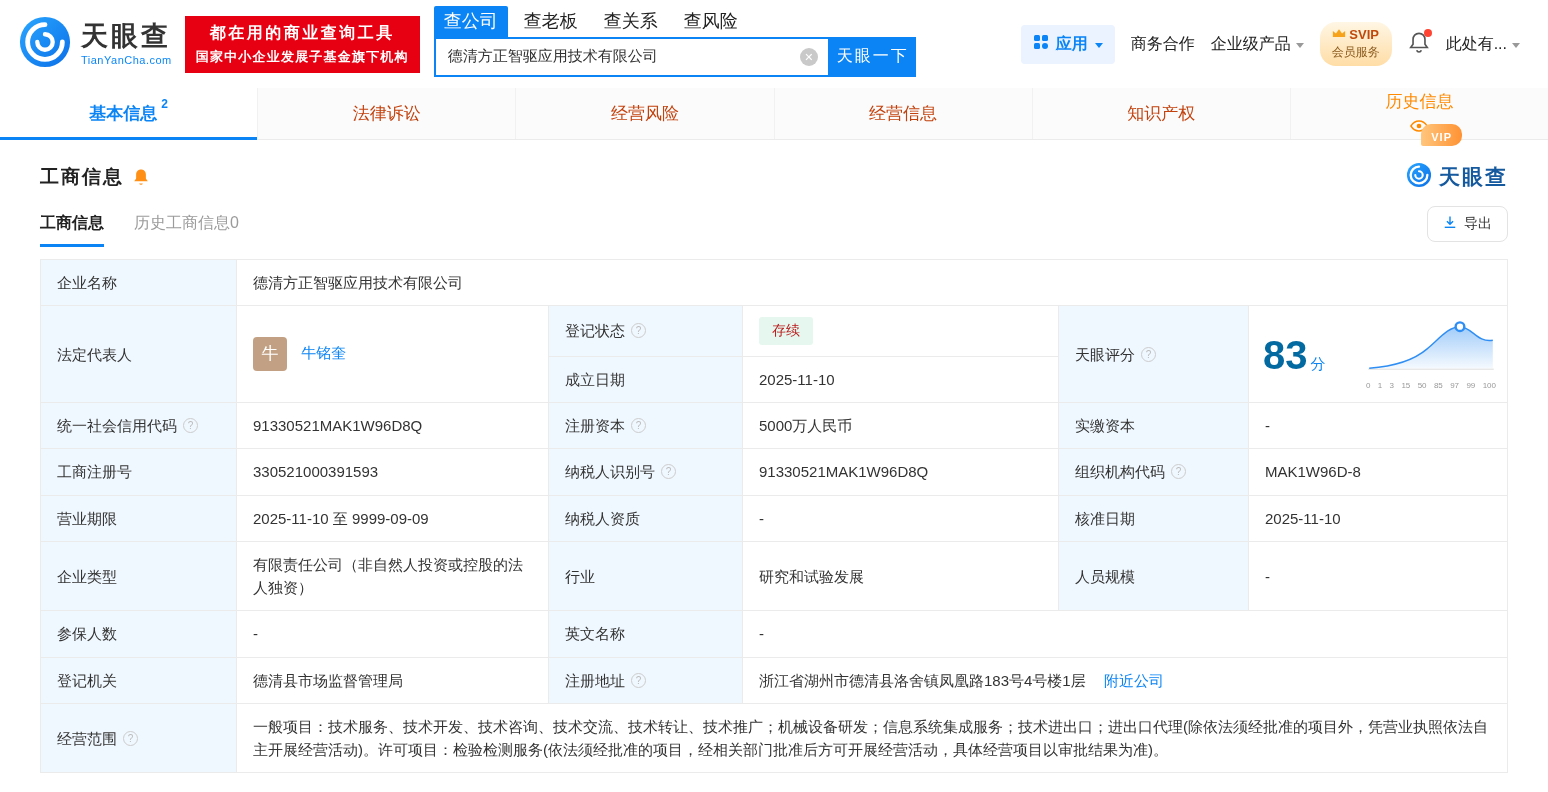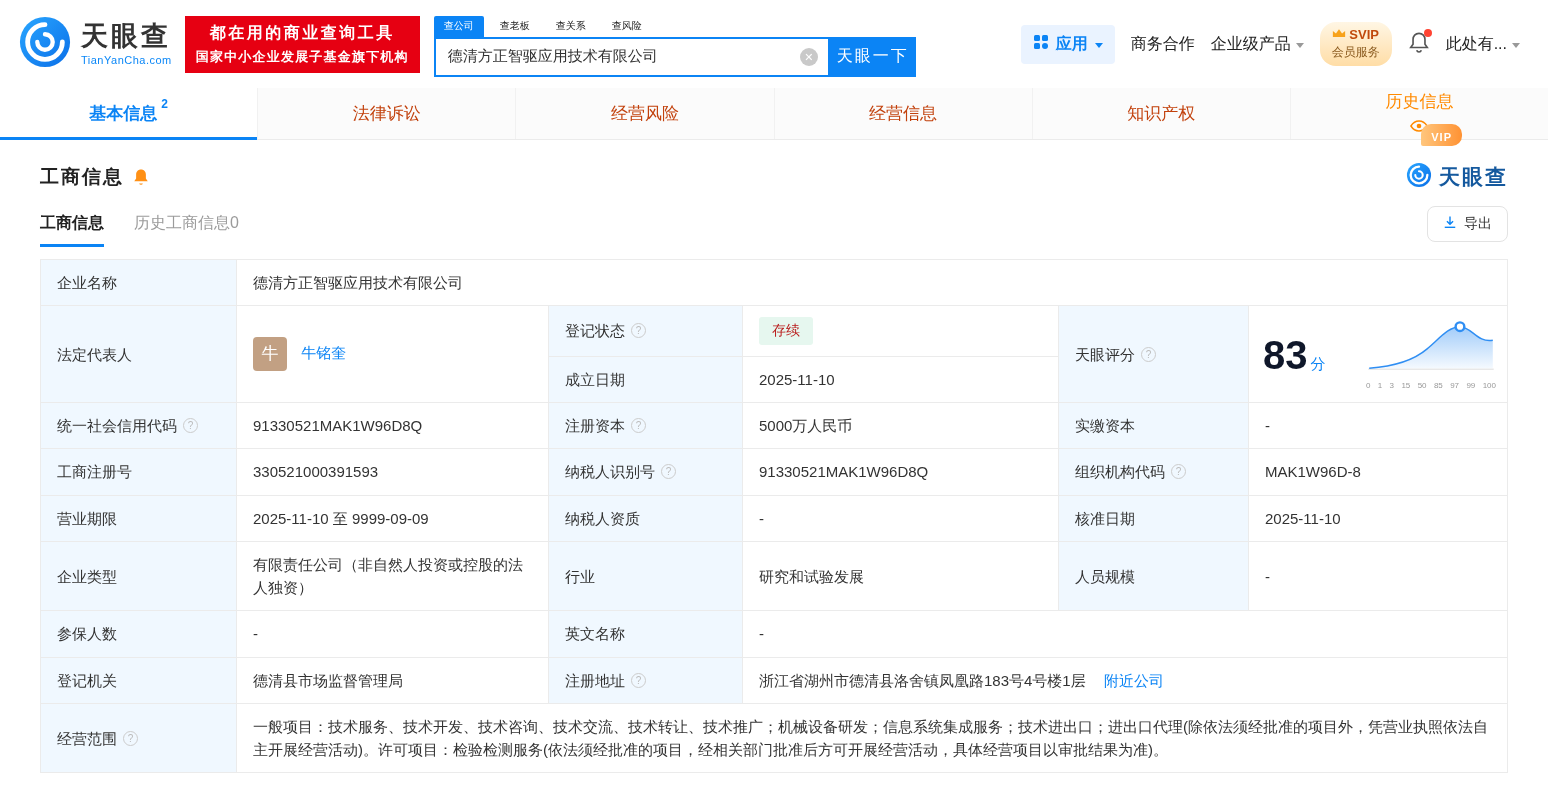--- a/index.html
+++ b/index.html
@@ -11,21 +11,21 @@
   
   .header { height: 88px; display: flex; align-items: center; padding: 0 18px; }
   .logo { display: flex; align-items: center; gap: 9px; cursor: pointer; }
   .logo-text .cn { font-size: 27px; font-weight: bold; color: #333; letter-spacing: 3px; line-height: 1.1; }
   .logo-text .en { font-size: 11px; color: #0b87f7; letter-spacing: .5px; margin-top: 2px; }
   .slogan { margin-left: 13px; background: #e60012; color: #fff; padding: 7px 11px; text-align: center; }
   .slogan .l1 { font-size: 16px; font-weight: bold; letter-spacing: 2.5px; }
   .slogan .l2 { font-size: 13px; font-weight: bold; letter-spacing: 1.2px; margin-top: 4px; }
   .search-area { margin-left: 14px; width: 482px; }
   .search-tabs { display: flex; align-items: flex-end; gap: 6px; height: 25px; }
-  .search-tab { font-size: 10px; padding: 3px 10px 4px; cursor: pointer; color: #222; }
+  .search-tab { font-size: 18px; padding: 3px 10px 4px; cursor: pointer; color: #222; }
   .search-tab.active { background: #0b84f5; color: #fff; border-radius: 2px 2px 0 0; }
   .search-row { display: flex; height: 40px; }
   .search-box { flex: 1; display: flex; align-items: center; border: 2px solid #0b84f5; background: #fff; }
   .search-box input { flex: 1; border: none; outline: none; font-size: 15px; padding: 0 12px; color: #333; font-family: inherit; background: transparent; }
   .clear-btn { width: 18px; height: 18px; border-radius: 50%; background: #c9c9c9; color: #fff; font-size: 11px; line-height: 18px; text-align: center; margin-right: 10px; cursor: pointer; flex: none; }
   .clear-btn::after { content: "✕"; }
   .search-btn { width: 86px; background: #0b84f5; color: #fff; font-size: 16px; border: none; cursor: pointer; letter-spacing: 2px; font-family: inherit; }
   .header-right { margin-left: auto; display: flex; align-items: center; gap: 16px; padding-right: 10px; }
   .apps-chip { display: flex; align-items: center; gap: 7px; background: #eaf3ff; border-radius: 4px; padding: 9px 12px; color: #0b84f5; font-weight: bold; font-size: 16px; cursor: pointer; }
   .caret-down { display: inline-block; width: 0; height: 0; border: 4px solid transparent; border-top: 5px solid currentColor; position: relative; top: 3px; }
@@ -61,21 +61,21 @@
   .info-table { width: 100%; border-collapse: collapse; table-layout: fixed; margin-top: 12px; font-size: 15px; }
   .info-table td { border: 1px solid #ebebeb; padding: 11px 16px; line-height: 1.55; vertical-align: middle; word-break: break-all; }
   .info-table td.lbl { background: #f0f8ff; }
   .q { display: inline-block; width: 15px; height: 15px; border: 1px solid #ccc; border-radius: 50%; font-size: 10px; line-height: 13px; text-align: center; color: #bbb; margin-left: 6px; vertical-align: 2px; cursor: pointer; }
   .q::after { content: "?"; }
   .lnk { color: #0b84f5; cursor: pointer; text-decoration: none; }
   .avatar { display: inline-flex; width: 34px; height: 34px; background: #c2a083; color: #fff; border-radius: 4px; align-items: center; justify-content: center; font-size: 17px; margin-right: 10px; vertical-align: middle; cursor: pointer; }
   .status-badge { display: inline-block; background: #e6f7ef; color: #b91c1c; padding: 3px 13px; border-radius: 3px; font-size: 14px; }
   .score-td { padding: 4px 10px 2px 14px !important; }
   .score-wrap { display: flex; align-items: center; }
-  .score-val { color: #0f172a; font-size: 40px; font-weight: bold; line-height: 1; }
+  .score-val { color: #0369a1; font-size: 40px; font-weight: bold; line-height: 1; }
   .score-unit { color: #0b84f5; font-size: 15px; margin-left: 3px; margin-top: 16px; }
   .score-chart { margin-left: auto; width: 132px; }
   .ticks { display: flex; justify-content: space-between; font-size: 8px; color: #999; margin-top: 0; padding: 0 1px; }
 </style>
 </head>
 <body>
 
 <div class="header">
   <div class="logo">
     <span>

